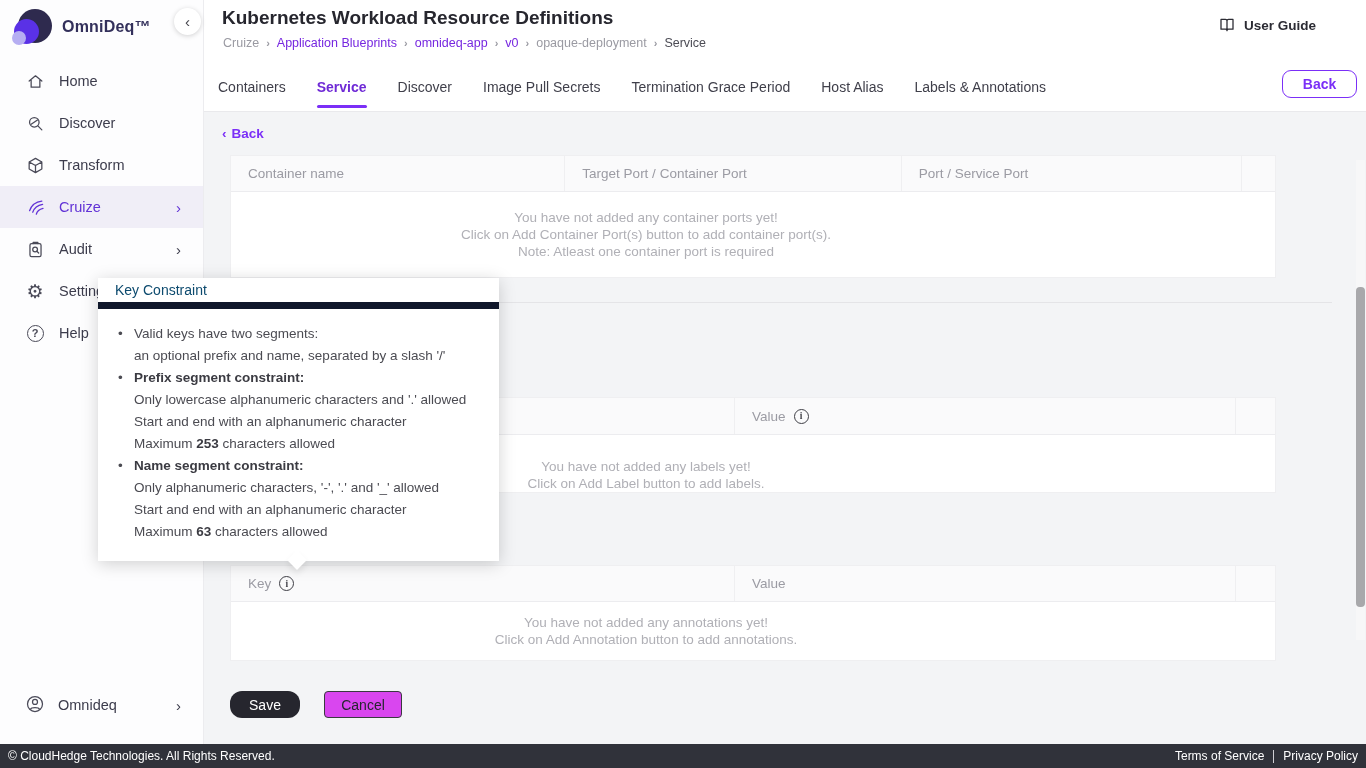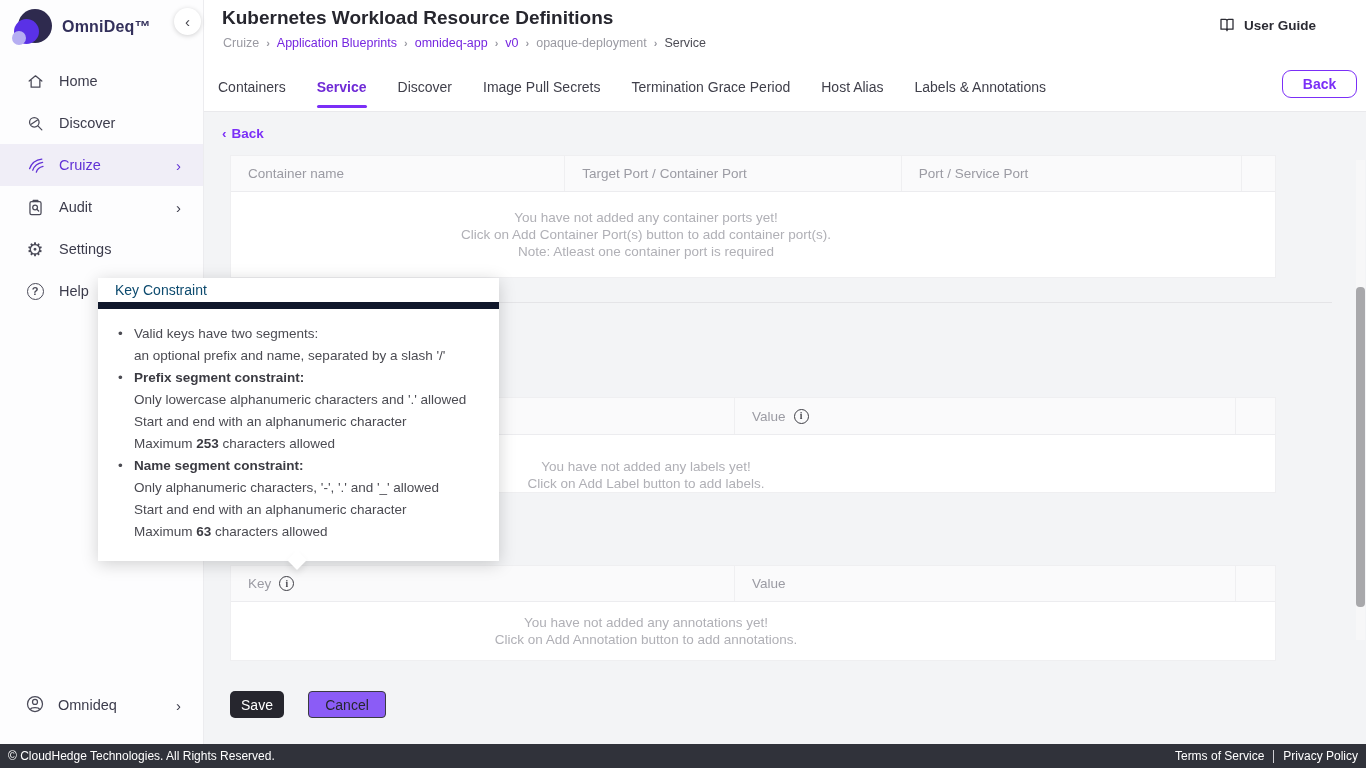--- a/index.html
+++ b/index.html
@@ -65,22 +65,22 @@
   .ports-card .thead { height:36px; }
   .ports-card .body { height:85px; display:flex; align-items:center; }
   .section-divider { position:absolute; left:26px; top:190px; width:1102px; border-top:1px solid #e4e4e7; }
   .labels-card { top:285px; }
   .labels-card .thead { height:37px; }
   .labels-card .body { height:57px; display:flex; align-items:flex-end; }
   .ann-card { top:453px; }
   .ann-card .thead { height:36px; }
   .ann-card .body { height:58px; display:flex; align-items:center; }
   .action-bar { position:absolute; left:26px; top:579px; display:flex; gap:24px; }
-  .save-btn { width:54px; height:27px; background:#26262e; color:#fff; border:none; border-radius:5px; font-size:14px; font-family:inherit; cursor:pointer; }
-  .cancel-btn { width:78px; height:27px; background:#8b5cf6; color:#26262e; border:1px solid #3a3a40; border-radius:4px; font-size:14px; font-family:inherit; cursor:pointer; }
+  .save-btn { width:70px; height:27px; background:#26262e; color:#fff; border:none; border-radius:12px; font-size:14px; font-family:inherit; cursor:pointer; }
+  .cancel-btn { width:78px; height:27px; background:#d946ef; color:#26262e; border:1px solid #3a3a40; border-radius:4px; font-size:14px; font-family:inherit; cursor:pointer; }
 
   
   .tooltip { position:absolute; left:98px; top:278px; width:401px; background:#fff; box-shadow:0 3px 16px rgba(0,0,0,.18); z-index:8; }
   .tt-title { height:31px; display:flex; align-items:center; padding-left:17px; font-size:14px; color:#0c4a6e; border-bottom:7px solid #0f172a; }
   .tt-body { padding:14px 14px 18px 20px; font-size:13.5px; color:#4b4b52; }
   .tt-row { display:flex; line-height:22px; }
   .tt-dot { width:16px; flex:none; color:#4b4b52; }
   .tt-row.cont { padding-left:16px; }
   .tt-bold { font-weight:700; color:#3b3b42; }
   .tt-arrow { position:absolute; left:192px; bottom:-6px; width:14px; height:14px; background:#fff; transform:rotate(45deg); box-shadow:3px 3px 6px rgba(0,0,0,.08); }
@@ -124,20 +124,28 @@
         <span class="lbl">Home</span>
       </div>
       <div class="nav-item">
         <span class="nav-ico">
             <svg viewBox="0 0 24 24">
               <circle cx="10.5" cy="10.5" r="6"></circle>
               <path d="M15 15 L20 20 M6.5 13 L14.5 7.5"></path>
             </svg>
           </span>
         <span class="lbl">Discover</span>
+      </div>
+      <div class="nav-item">
+        <span class="nav-ico">
+            <svg viewBox="0 0 24 24">
+              <path d="M12 3 L20 7.5 V16.5 L12 21 L4 16.5 V7.5 Z M12 12 V21 M4 7.5 L12 12 L20 7.5"></path>
+            </svg>
+          </span>
+        <span class="lbl">Transform</span>
       </div>
       <div class="nav-item active">
         <span class="nav-ico">
             <svg viewBox="0 0 24 24">
               <path d="M20 4 C12 5 7 9 4.5 16 M21 8 C15 9 10.5 12 8.5 18 M21.5 13 C17 14 14 16.5 13 20.5"></path>
             </svg>
           </span>
         <span class="lbl">Cruize</span>
         <span class="nav-chevron">›</span>
       </div>

